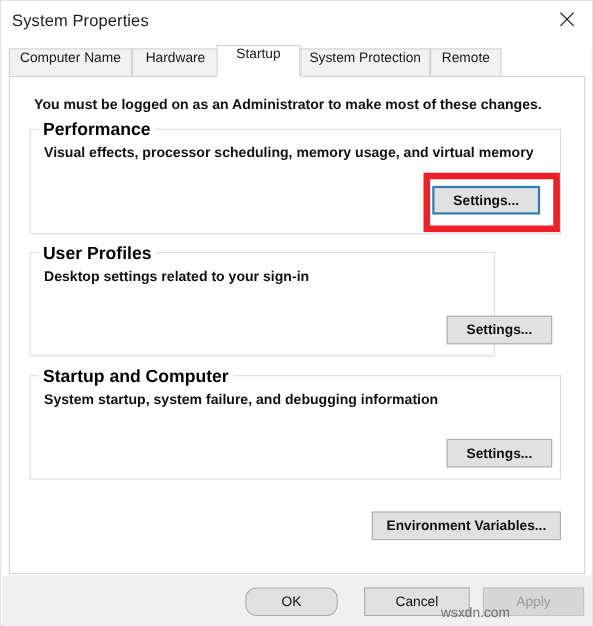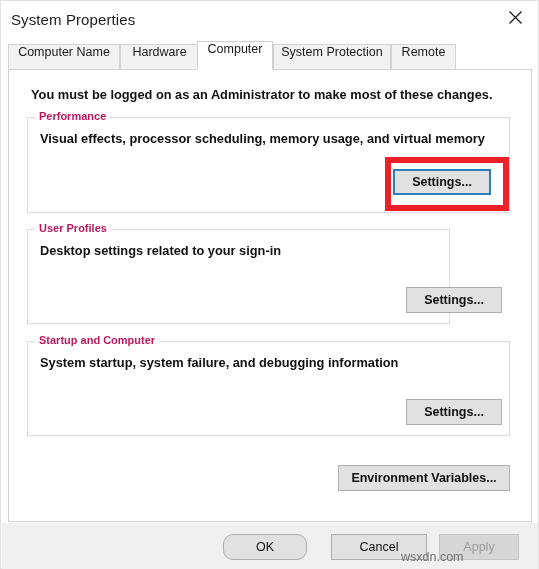--- a/index.html
+++ b/index.html
@@ -116,22 +116,22 @@
     position: absolute;
     box-sizing: border-box;
     border: 1px solid #dcdcdc;
   }
   .group-title {
     position: absolute;
     top: -8px;
     left: 7px;
     background: #ffffff;
     padding: 0 4px;
-    font-size: 11px;
-    color: #be185d;
+    font-size: 16px;
+    color: #000000;
     white-space: nowrap;
   }
   .group-desc {
     position: absolute;
     left: 12px;
     top: 13px;
     font-size: 12.8px;
     color: #111111;
     white-space: nowrap;
   }
@@ -206,21 +206,21 @@
   </div>
 
   <div class="tabstrip">
     <div class="tab" style="left:0px; width:112px;">
       <span>Computer Name</span>
     </div>
     <div class="tab" style="left:112px; width:79px;">
       <span>Hardware</span>
     </div>
     <div class="tab selected" style="left:189px; width:76px;">
-      <span>Computer</span>
+      <span>Startup</span>
     </div>
     <div class="tab" style="left:265px; width:118px;">
       <span>System Protection</span>
     </div>
     <div class="tab" style="left:383px; width:65px;">
       <span>Remote</span>
     </div>
   </div>
 
   <div class="tabpanel">
@@ -259,20 +259,20 @@
 
   </div>
 
   <div class="footer">
     <div class="btn" style="left:221px; top:11px; width:84px; height:26px;border-radius:10px;">
       <span>OK</span>
     </div>
     <div class="btn" style="left:329px; top:11px; width:96px; height:26px;">
       <span>Cancel</span>
     </div>
-    <div class="btn disabled" style="left:437px; top:11px; width:80px; height:26px;">
+    <div class="btn disabled" style="left:437px; top:11px; width:92px; height:26px;">
       <span>Apply</span>
     </div>
   </div>
 
   <div class="watermark">wsxdn.com</div>
 
 </div>
 
 </body></html>

